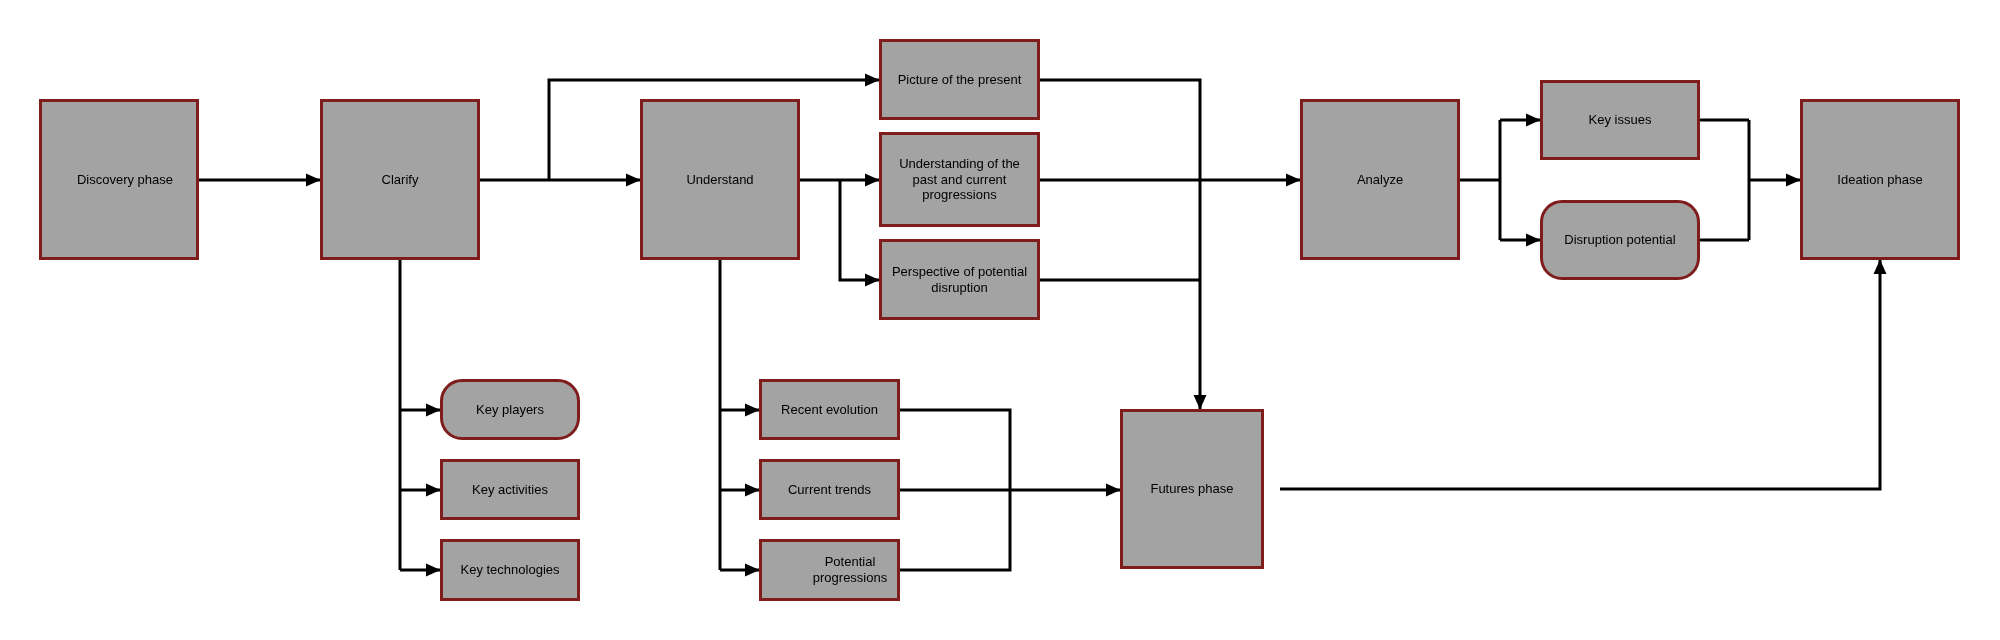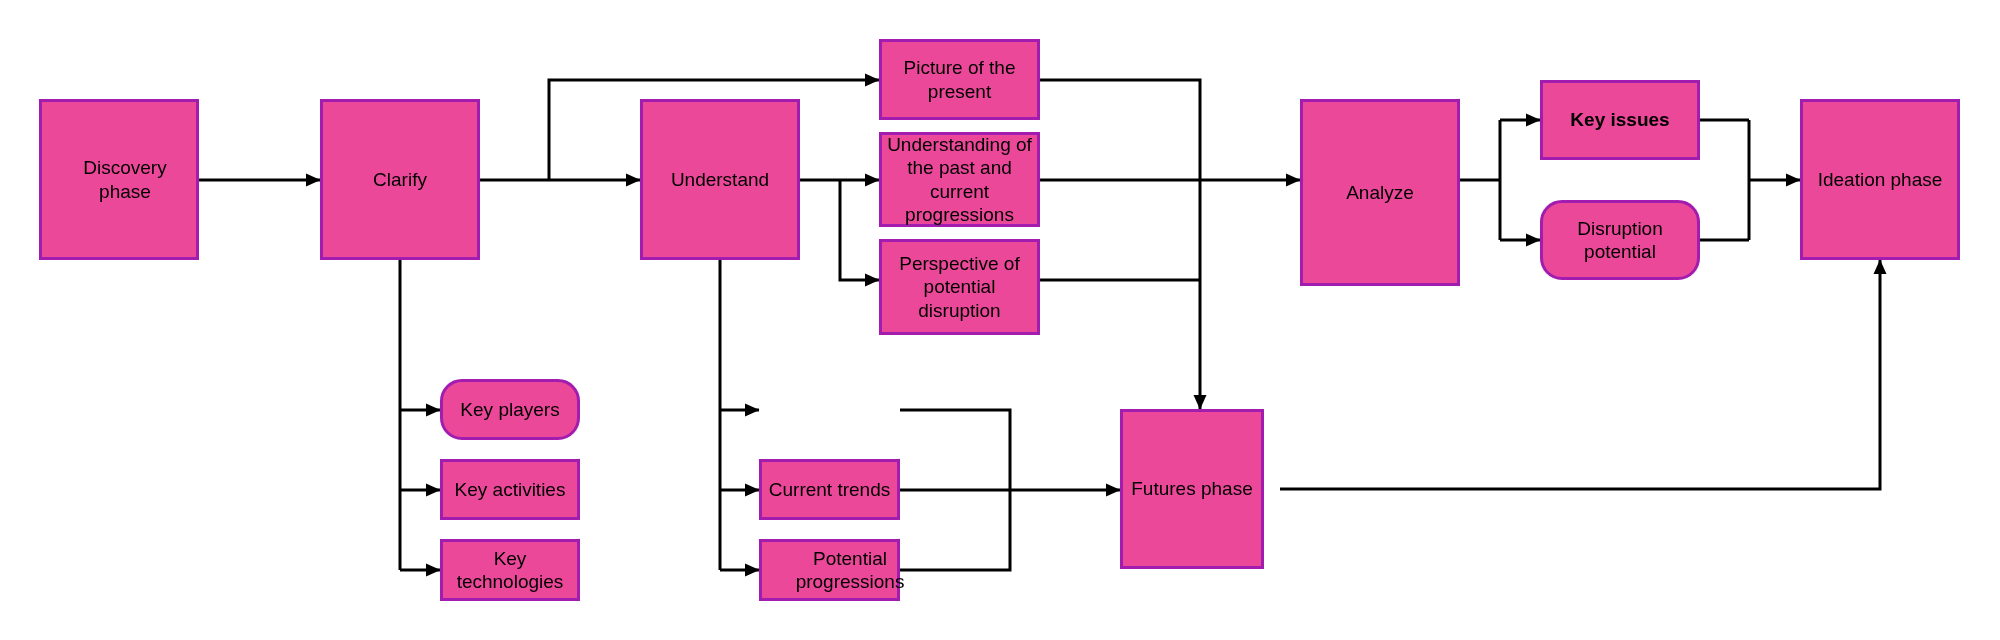--- a/index.html
+++ b/index.html
@@ -24,43 +24,43 @@
     height: 640px;
   }
   #edges-svg path {
     stroke: #000000;
     stroke-width: 3;
     fill: none;
   }
   .node {
     position: absolute;
     box-sizing: border-box;
-    background: #ec4899;
-    border: 3px solid #a21caf;
+    background: #a3a3a3;
+    border: 3px solid #7f1d1d;
     display: flex;
     align-items: center;
     justify-content: center;
     text-align: center;
-    font-size: 19px;
+    font-size: 13px;
     line-height: 1.22;
     padding: 2px 4px;
   }
   
   .n-discovery        { left: 39px;   top: 99px;  width: 160px; height: 161px; padding-left: 16px; }
   .n-clarify          { left: 320px;  top: 99px;  width: 160px; height: 161px; }
   .n-understand       { left: 640px;  top: 99px;  width: 160px; height: 161px; }
-  .n-analyze          { left: 1300px; top: 99px;  width: 160px; height: 187px; }
+  .n-analyze          { left: 1300px; top: 99px;  width: 160px; height: 161px; }
   .n-ideation         { left: 1800px; top: 99px;  width: 160px; height: 161px; }
   .n-futures          { left: 1120px; top: 409px; width: 144px; height: 160px; }
   
   .n-picture          { left: 879px;  top: 39px;  width: 161px; height: 81px; }
   .n-understanding    { left: 879px;  top: 132px; width: 161px; height: 95px; }
-  .n-perspective      { left: 879px;  top: 239px; width: 161px; height: 96px; }
+  .n-perspective      { left: 879px;  top: 239px; width: 161px; height: 81px; }
   
-  .n-key-issues       { left: 1540px; top: 80px;  width: 160px; height: 80px; font-weight: bold; }
+  .n-key-issues       { left: 1540px; top: 80px;  width: 160px; height: 80px; }
   .n-disruption       { left: 1540px; top: 200px; width: 160px; height: 80px; border-radius: 22px; }
   
   .n-key-players      { left: 440px;  top: 379px; width: 140px; height: 61px; border-radius: 22px; }
   .n-key-activities   { left: 440px;  top: 459px; width: 140px; height: 61px; }
   .n-key-technologies { left: 440px;  top: 539px; width: 140px; height: 62px; }
   
   .n-recent           { left: 759px;  top: 379px; width: 141px; height: 61px; }
   .n-current          { left: 759px;  top: 459px; width: 141px; height: 61px; }
   .n-potential        { left: 759px;  top: 539px; width: 141px; height: 62px; padding-left: 45px; }
 </style>
@@ -143,20 +143,23 @@
   </div>
 
   <div class="node n-key-activities">
     <span>Key activities</span>
   </div>
 
   <div class="node n-key-technologies">
     <span>Key technologies</span>
   </div>
 
+  <div class="node n-recent">
+    <span>Recent evolution</span>
+  </div>
 
   <div class="node n-current">
     <span>Current trends</span>
   </div>
 
   <div class="node n-potential">
     <span>Potential progressions</span>
   </div>
 
   <div class="node n-futures">

